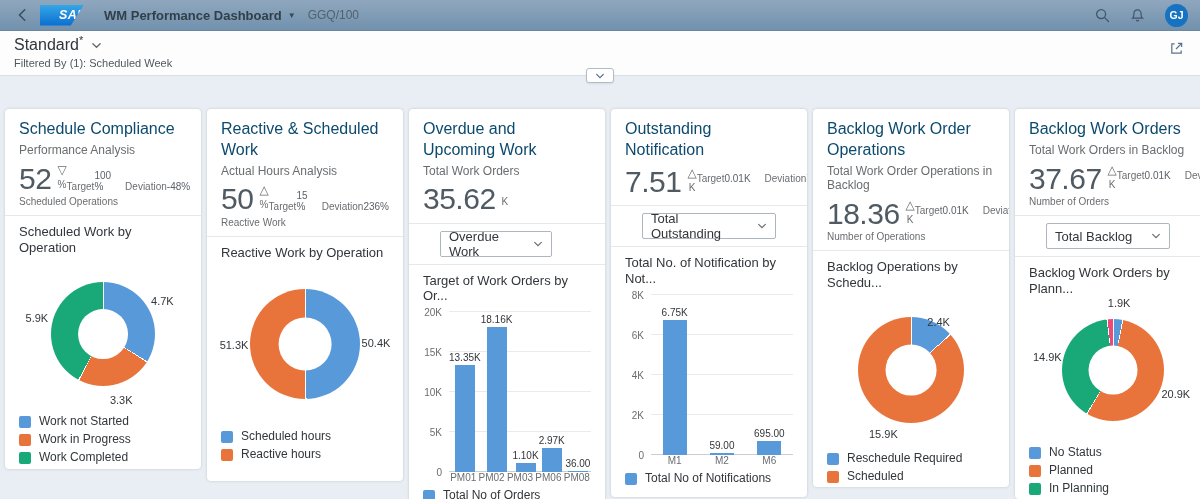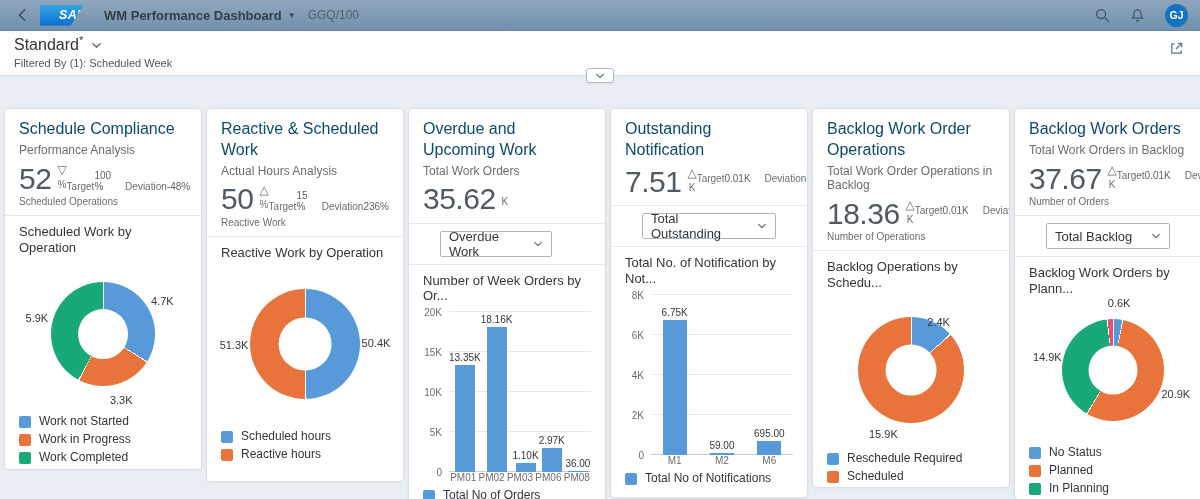--- a/index.html
+++ b/index.html
@@ -259,21 +259,21 @@
         <span>Overdue Work</span>
         <span class="dd-caret">
           <svg width="10" height="8" viewBox="0 0 12 8">
               <path d="M2 2 L6 6 L10 2" fill="none" stroke="currentColor" stroke-width="1.4" stroke-linecap="round"></path>
             </svg>
         </span>
       </div>
     </div>
     <div class="divider"></div>
     <div class="chart-sec">
-      <div class="chart-title">Number of Week Orders by Or...</div>
+      <div class="chart-title">Target of Work Orders by Or...</div>
       <div class="barchart">
           <div class="bc-top">
             <div class="bc-y">
               <span style="top:0%">20K</span>
               <span style="top:25%">15K</span>
               <span style="top:50%">10K</span>
               <span style="top:75%">5K</span>
               <span style="top:100%">0</span>
             </div>
             <div class="bc-area">
@@ -484,21 +484,21 @@
         </span>
       </div>
     </div>
     <div class="divider"></div>
     <div class="chart-sec">
       <div class="chart-title">Backlog Work Orders by Plann...</div>
       <div class="donut-wrap" style="height:140px">
           <div class="donut" style="width:102px;height:102px;background:conic-gradient(#fff 0deg 1.2deg,#5899DA 1.2deg 10.512344040350412deg,#fff 10.512344040350412deg 11.71234404035041deg,#E8743B 11.71234404035041deg 210.24688080700824deg,#fff 210.24688080700824deg 211.44688080700823deg,#19A979 211.44688080700823deg 352.64135917175474deg,#fff 352.64135917175474deg 353.84135917175473deg,#ED4A7B 353.84135917175473deg 360deg)">
             <div class="donut-hole" style="width:48.96px;height:48.96px"></div>
           </div>
-          <span class="donut-label" style="left: 90.1378px; top: 3.28173px;">0.6K</span>
+          <span class="donut-label" style="left: 90.1378px; top: 3.28173px;">1.9K</span>
           <span class="donut-label" style="left: 146.806px; top: 93.332px;">20.9K</span>
           <span class="donut-label" style="left: 18.332px; top: 56.7064px;">14.9K</span>
         </div>
     </div>
     <div class="chart-legend">
         <div class="legend-item">
        <span class="legend-swatch" style="background:#5899DA"></span>
        <span>No Status</span>
      </div>
         <div class="legend-item">

